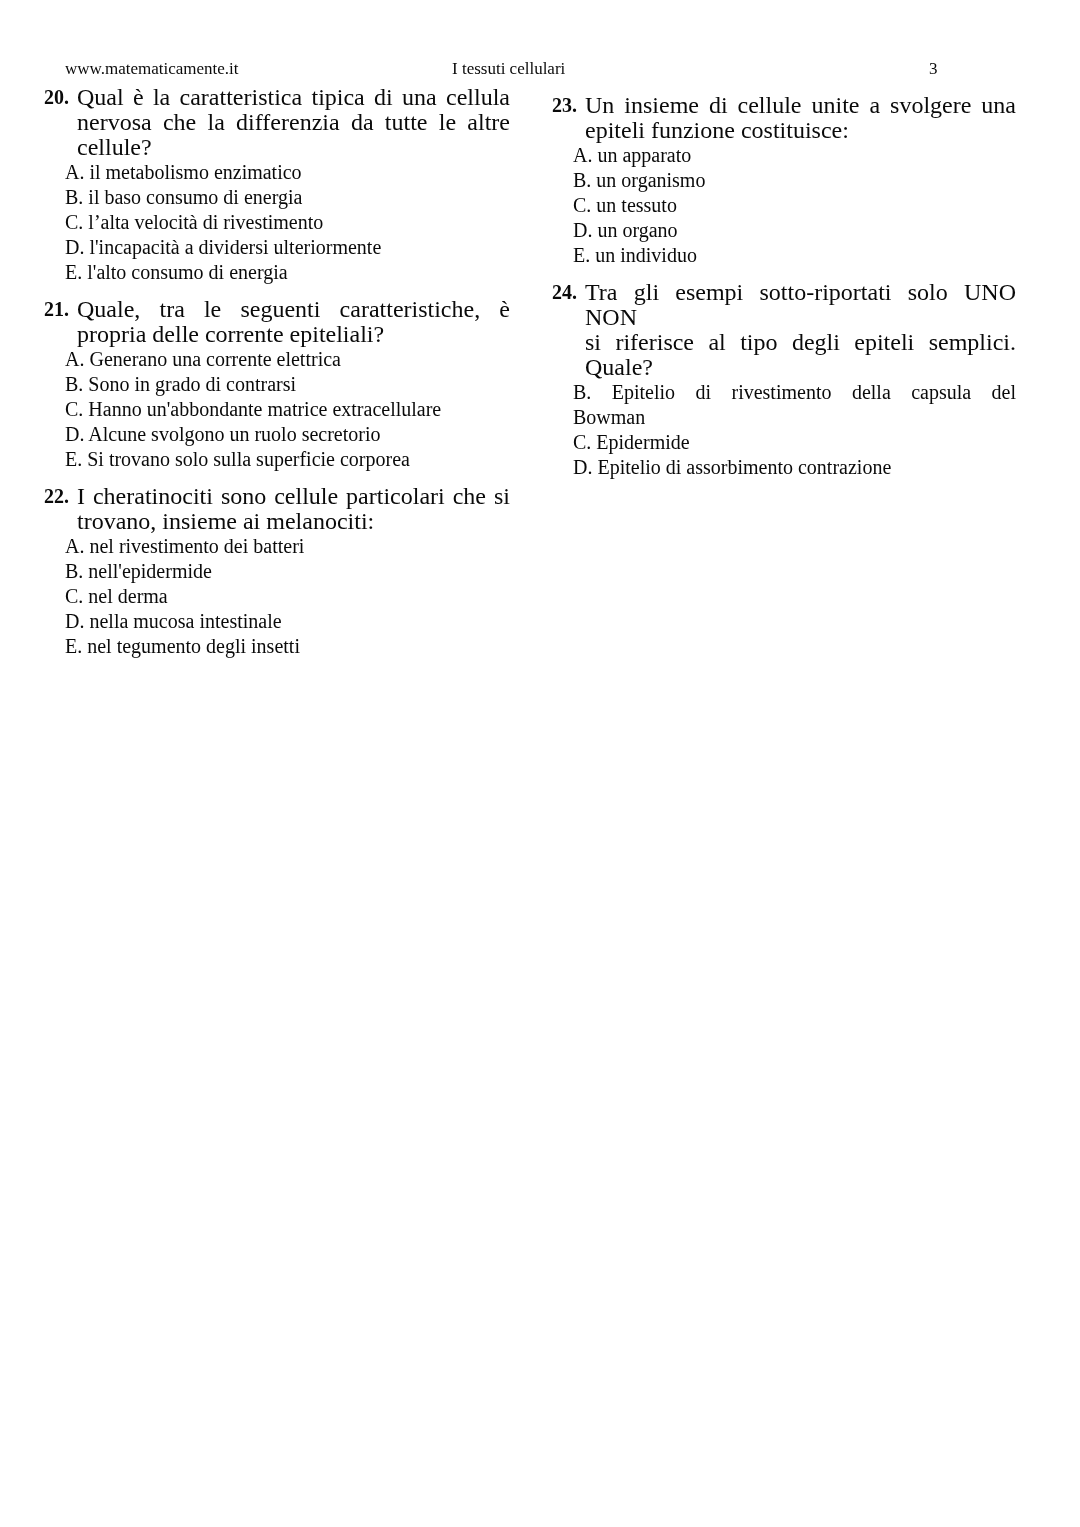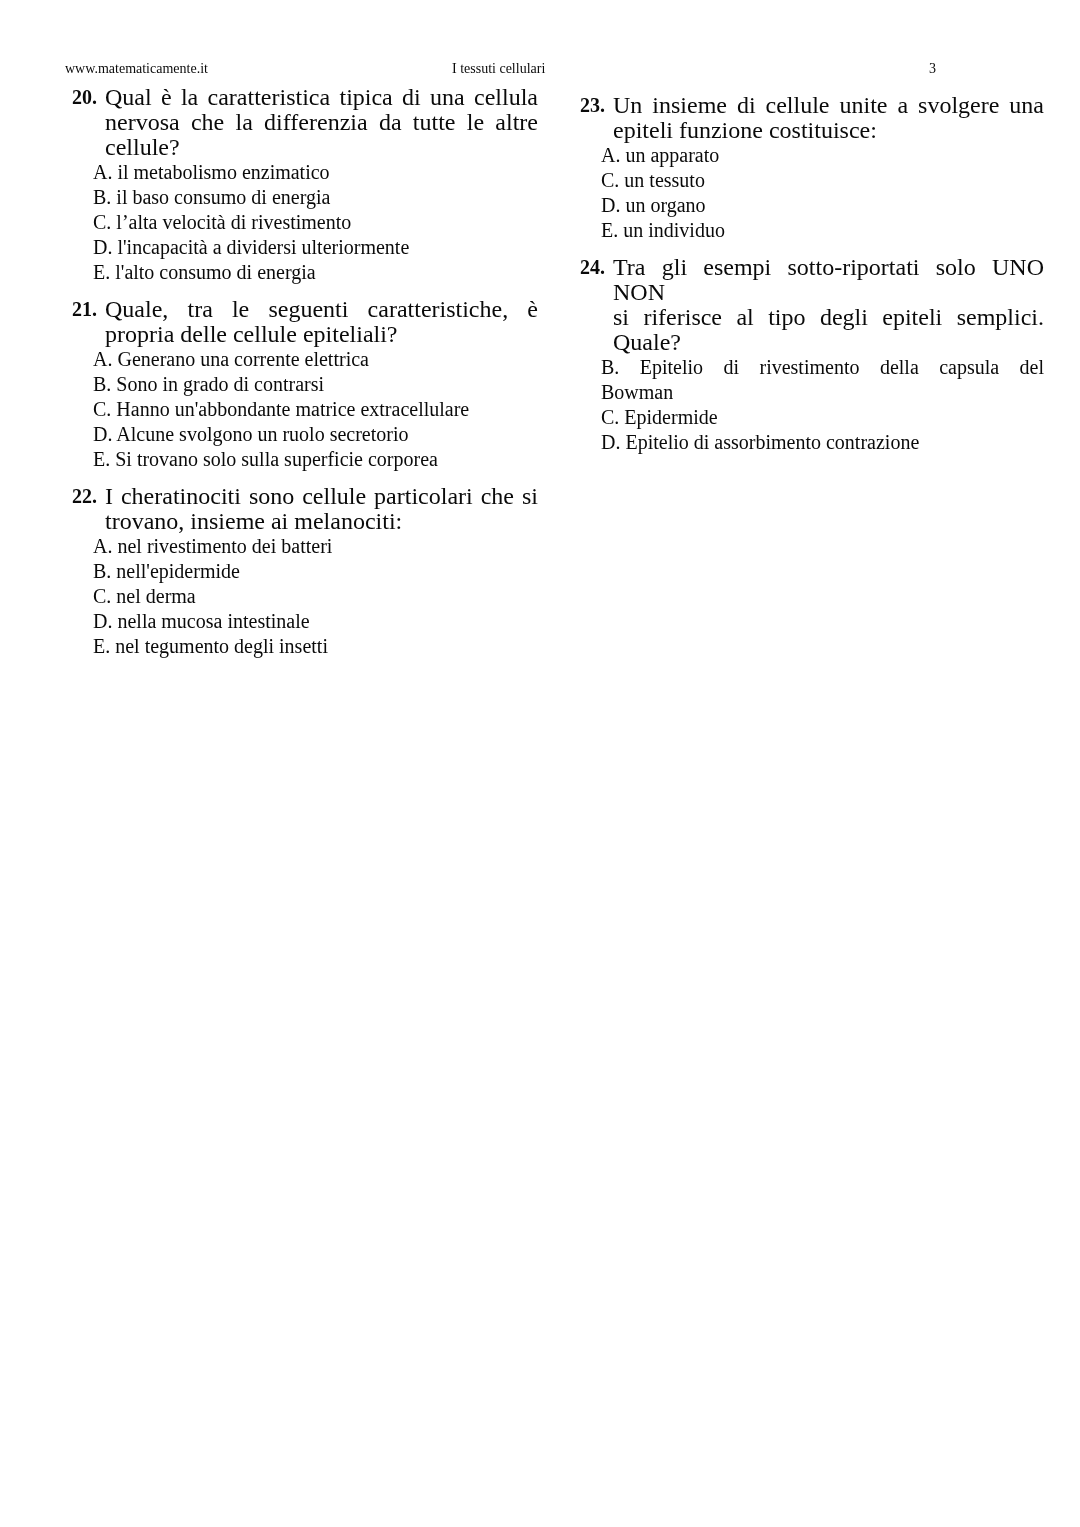--- a/index.html
+++ b/index.html
@@ -8,29 +8,29 @@
     width: 1080px;
     height: 1527px;
     background: #ffffff;
     font-family: "Liberation Serif", "DejaVu Serif", serif;
     color: #0a0a0a;
     overflow: hidden;
   }
   .hdr {
     position: absolute;
     top: 61px;
-    font-size: 14px;
+    font-size: 17px;
     line-height: 16px;
     white-space: nowrap;
   }
   .hdr-site  { left: 65px;  }
   .hdr-title { left: 452px; }
   .hdr-page  { left: 929px; }
 
-  .col { position: absolute; margin-left: 28px; }
+  .col { position: absolute; }
   .col-left  { left: 44px;  top: 85px; width: 466px; }
   .col-right { left: 552px; top: 93px; width: 464px; }
 
   .question { margin-bottom: 12px; }
   .q-head { position: relative; padding-left: 33px; }
   .q-num {
     position: absolute;
     left: 0; top: 0;
     font-weight: 700;
     font-size: 20px;
@@ -82,21 +82,21 @@
           <div class="o-line">D. l'incapacità a dividersi ulteriormente</div>
         </div>
         <div class="option">
           <div class="o-line">E. l'alto consumo di energia</div>
         </div>
       </div>
       <div class="question">
         <div class="q-head">
           <span class="q-num">21.</span>
           <div class="q-line just">Quale, tra le seguenti caratteristiche, è</div>
-          <div class="q-line">propria delle cellule epiteliali?</div>
+          <div class="q-line">propria delle corrente epiteliali?</div>
         </div>
         <div class="option">
           <div class="o-line">A. Generano una corrente elettrica</div>
         </div>
         <div class="option">
           <div class="o-line">B. Sono in grado di contrarsi</div>
         </div>
         <div class="option">
           <div class="o-line">C. Hanno un'abbondante matrice extracellulare</div>
         </div>
@@ -134,20 +134,23 @@
       <div class="question">
         <div class="q-head">
           <span class="q-num">23.</span>
           <div class="q-line just">Un insieme di cellule unite a svolgere una</div>
           <div class="q-line">epiteli funzione costituisce:</div>
         </div>
         <div class="option">
           <div class="o-line">A. un apparato</div>
         </div>
         <div class="option">
+          <div class="o-line">B. un organismo</div>
+        </div>
+        <div class="option">
           <div class="o-line">C. un tessuto</div>
         </div>
         <div class="option">
           <div class="o-line">D. un organo</div>
         </div>
         <div class="option">
           <div class="o-line">E. un individuo</div>
         </div>
       </div>
       <div class="question">

